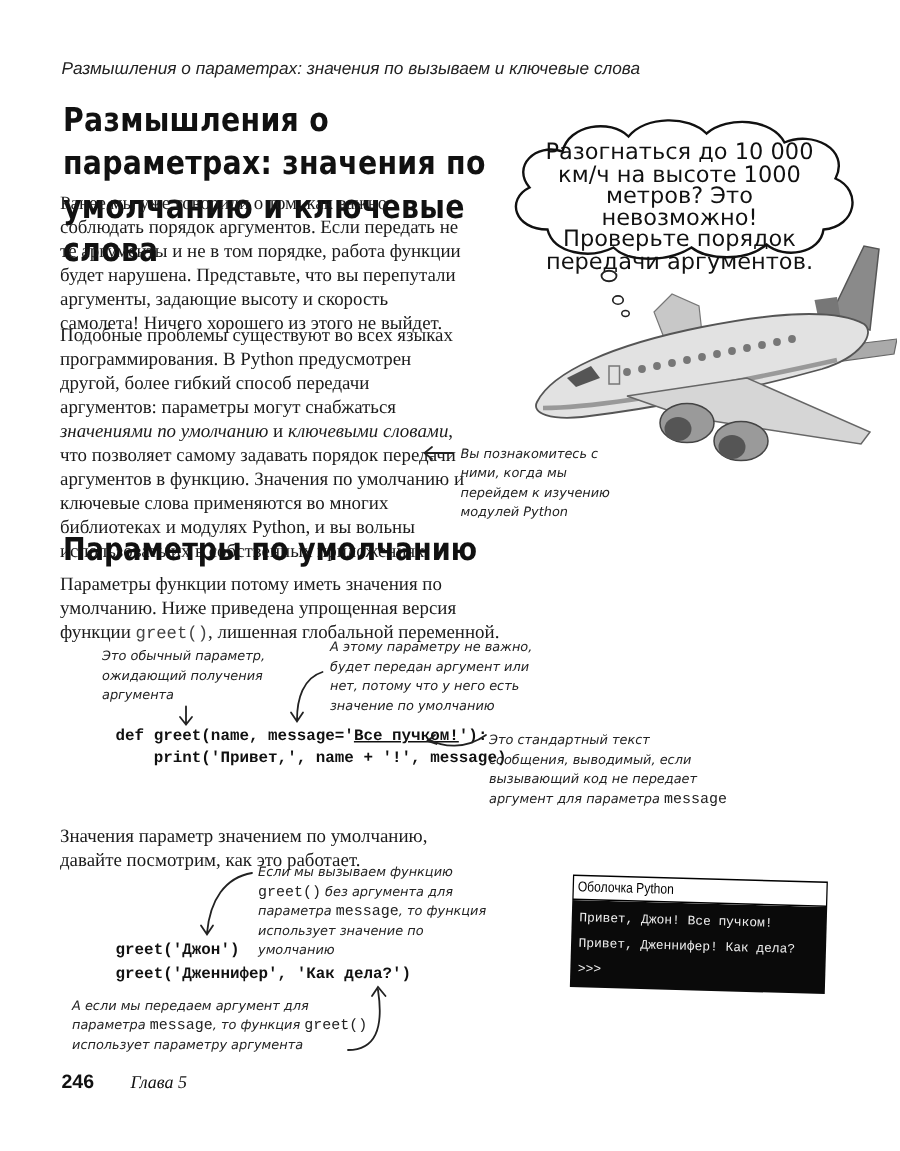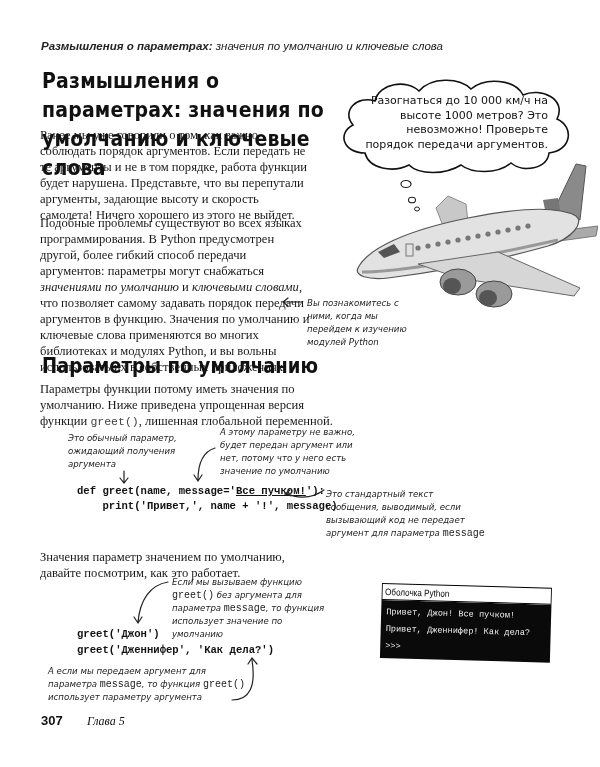--- a/index.html
+++ b/index.html
@@ -1,52 +1,52 @@
 <!DOCTYPE html>
 <html><head>
   <meta charset="utf-8">
   <style>
     * { margin: 0; padding: 0; box-sizing: border-box; }
     html, body { width: 600px; height: 767px; background: #ffffff; overflow: hidden; }
     body { position: relative; font-family: "DejaVu Serif", serif; color: #1a1a1a; }
 
     .running-head { position: absolute; left: 41px; top: 40px; font-family: "Liberation Sans", sans-serif; font-size: 11.5px; font-style: italic; color: #222; white-space: nowrap; }
-    .running-head b { font-weight: bold; }
+    .running-head b { font-weight: normal; }
 
     .h1 { position: absolute; left: 42px; top: 66px; font-family: "DejaVu Sans", sans-serif; font-weight: bold; font-size: 22px; line-height: 29px; letter-spacing: 0.2px; color: #111; transform: scaleX(0.86); transform-origin: left top; width: 370px; }
     .h2 { position: absolute; left: 42px; top: 353px; font-family: "DejaVu Sans", sans-serif; font-weight: bold; font-size: 21px; line-height: 26px; color: #111; transform: scaleX(0.86); transform-origin: left top; white-space: nowrap; }
 
     .para { position: absolute; left: 40px; font-family: "Liberation Serif", serif; font-size: 12.6px; line-height: 16px; color: #1a1a1a; }
     .para .it { font-style: italic; }
     .para .mono { font-family: "Liberation Mono", monospace; font-size: 11.5px; color: #444; }
 
     .note { position: absolute; font-family: "DejaVu Sans", sans-serif; font-style: italic; font-size: 8.6px; line-height: 13px; color: #222; }
     .note .mono { font-family: "Liberation Mono", monospace; font-style: normal; font-size: 10px; }
 
     .code { position: absolute; font-family: "Liberation Mono", monospace; font-weight: bold; font-size: 10.6px; line-height: 14px; color: #111; white-space: pre; }
     .underline { text-decoration: underline; }
 
     .cloud { position: absolute; left: 335px; top: 75px; width: 240px; height: 100px; }
-    .cloud-text { position: absolute; left: 358px; top: 94px; width: 190px; text-align: right; font-family: "DejaVu Sans", sans-serif; font-size: 11px; line-height: 14.5px; color: #111; }
+    .cloud-text { position: absolute; left: 358px; top: 94px; width: 190px; text-align: center; font-family: "DejaVu Sans", sans-serif; font-size: 15px; line-height: 14.5px; color: #111; }
 
     .plane { position: absolute; left: 348px; top: 160px; width: 250px; height: 160px; }
 
     .shell { position: absolute; left: 382px; top: 583px; width: 170px; height: 73px; transform: rotate(1.6deg); transform-origin: left top; }
     .shell-title { background: #fff; border: 1.5px solid #000; height: 17px; font-family: "Liberation Sans", sans-serif; font-size: 9.5px; line-height: 15px; padding-left: 3px; color: #000; transform: scaleX(0.85); transform-origin: left; width: 117.6%; }
     .shell-body { background: #0a0a0a; height: 58px; padding: 4px 5px; font-family: "Liberation Mono", monospace; font-size: 8.6px; line-height: 17px; color: #eee; white-space: pre; }
 
     .footer-num { position: absolute; left: 41px; top: 713px; font-family: "Liberation Sans", sans-serif; font-weight: bold; font-size: 13px; color: #111; }
     .footer-chapter { position: absolute; left: 87px; top: 714px; font-family: Liberation Serif, serif; font-style: italic; font-size: 12px; color: #111; }
 
     svg.arrows { position: absolute; left: 0; top: 0; width: 600px; height: 767px; pointer-events: none; }
   </style>
 </head>
 <body>
 
-<div class="running-head"><b>Размышления о параметрах:</b><span> значения по умолчанию и ключевые слова</span></div>
+<div class="running-head"><b>Размышления о параметрах:</b><span> значения по вызываем и ключевые слова</span></div>
 
 <div class="h1">Размышления о параметрах: значения по умолчанию и ключевые слова</div>
 
 <p class="para" style="top:127px; width:272px;">Ранее мы уже говорили о том, как важно соблюдать порядок аргументов. Если передать не те аргументы и не в том порядке, работа функции будет нарушена. Представьте, что вы перепутали аргументы, задающие высоту и скорость самолета! Ничего хорошего из этого не выйдет.</p>
 
 <p class="para" style="top:215px; width:272px;"><span>Подобные проблемы существуют во всех языках программирования. В Python предусмотрен другой, более гибкий способ передачи аргументов: параметры могут снабжаться </span><span class="it">значениями по умолчанию</span><span> и </span><span class="it">ключевыми словами</span><span>, что позволяет самому задавать порядок передачи аргументов в функцию. Значения по умолчанию и ключевые слова применяются во многих библиотеках и модулях Python, и вы вольны использовать их в собственных приложениях.</span></p>
 
 <svg class="cloud" viewBox="0 0 240 100">
   <path d="M30,78 C8,78 2,58 18,50 C6,36 22,20 40,26 C44,8 72,4 84,16 C96,2 124,2 136,14 C150,2 180,4 188,20 C206,12 232,24 222,44 C240,52 236,76 214,78 C212,94 188,98 176,88 C162,100 136,98 126,90 C110,100 84,100 74,90 C58,98 34,94 30,78 Z" fill="#fff" stroke="#111" stroke-width="1.6"></path>
 </svg>
@@ -131,14 +131,14 @@
     <path d="M215,448 C202,452 198,466 198,480 M194,475 L198,481 L202,475"></path>
 
     <path d="M324,490 C310,500 295,498 286,493 M290,490 L285,494 L291,496"></path>
 
     <path d="M168,582 C150,585 140,600 138,622 M134,617 L138,623 L142,617"></path>
 
     <path d="M232,700 C250,700 256,686 252,660 M248,664 L252,658 L257,664"></path>
   </g>
 </svg>
 
-<div class="footer-num">307</div>
+<div class="footer-num">246</div>
 <div class="footer-chapter">Глава 5</div>
 
 </body></html>

